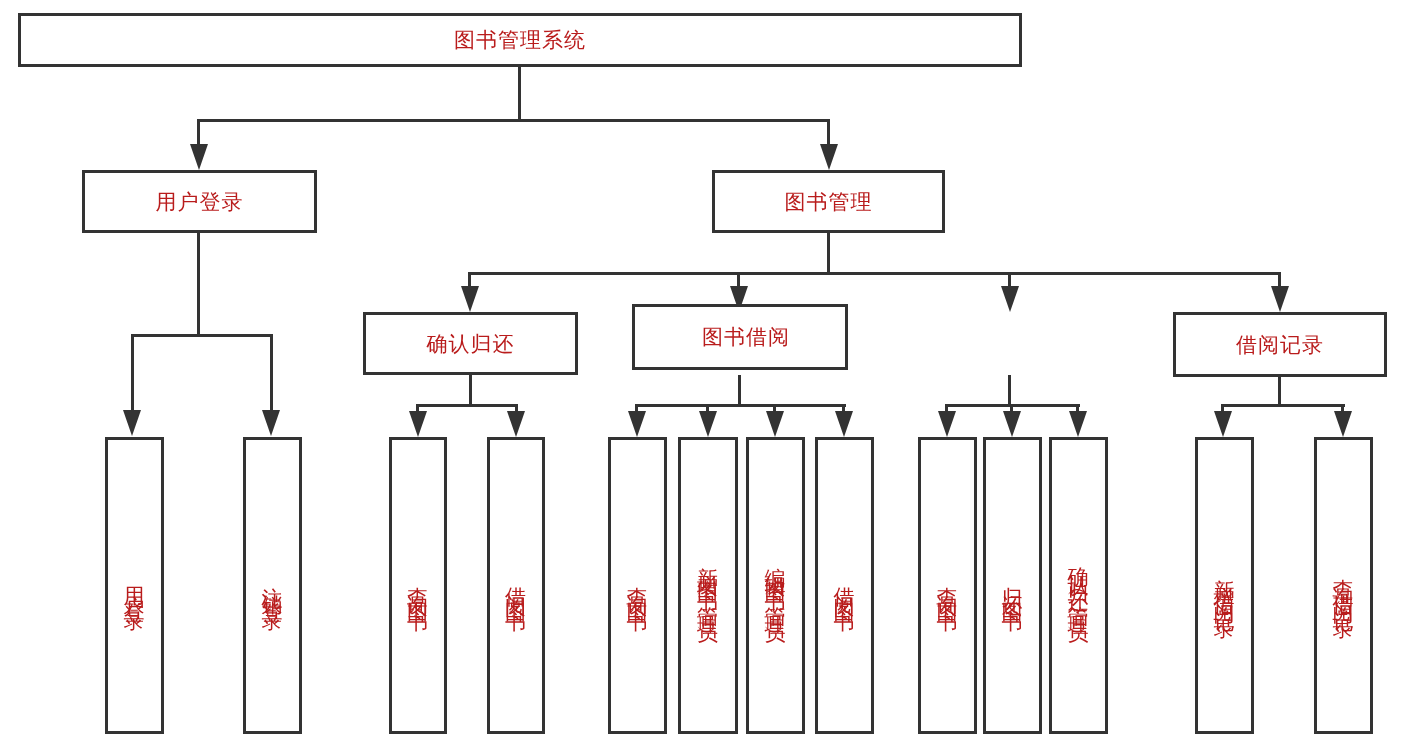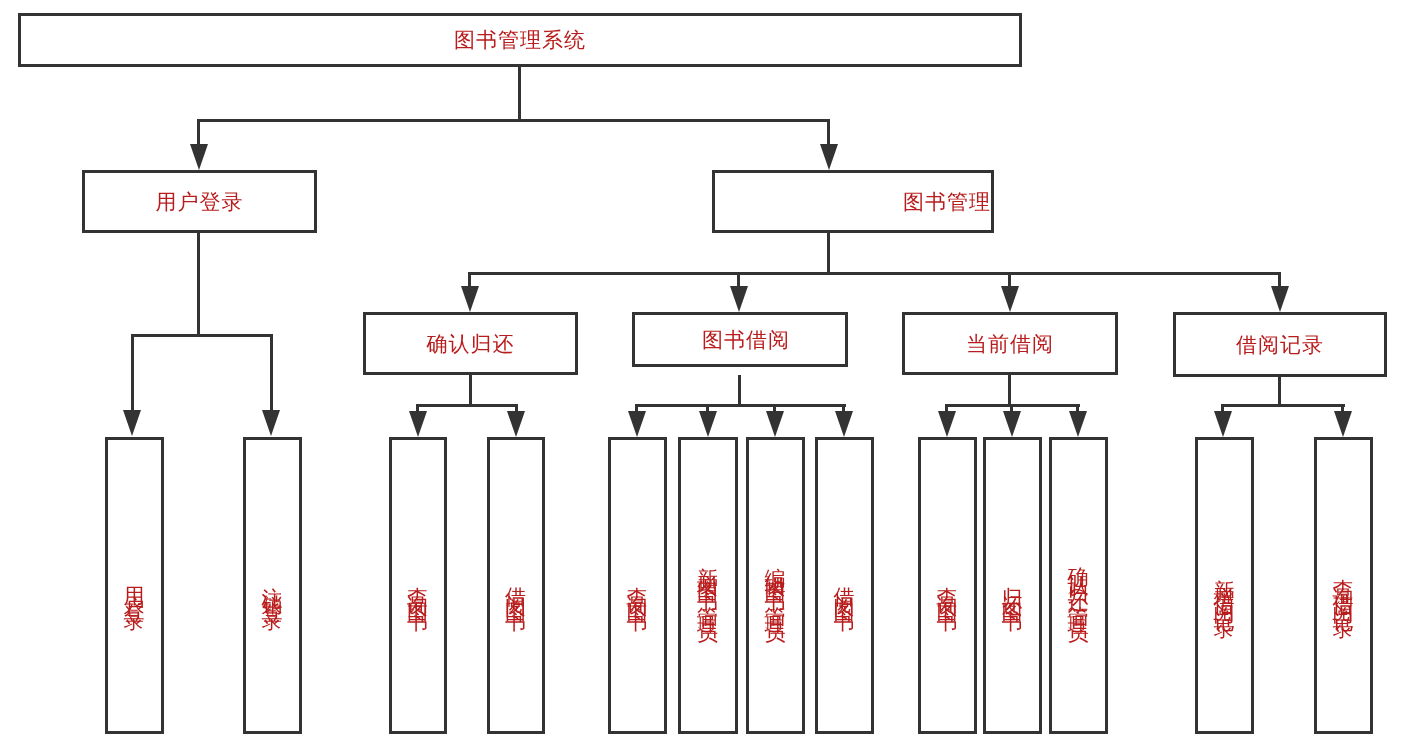--- a/index.html
+++ b/index.html
@@ -74,21 +74,21 @@
   <div class="vline" style="left:518px; top:67px; height:53px;"></div>
   <div class="hline" style="left:197px; top:119px; width:633px;"></div>
   <div class="vline" style="left:197px; top:119px; height:30px;"></div>
   <div class="arrow" style="left:190px; top:144px;"></div>
   <div class="vline" style="left:827px; top:119px; height:30px;"></div>
   <div class="arrow" style="left:820px; top:144px;"></div>
 
   <div class="box" style="left:82px; top:170px; width:235px; height:63px;">
     <span>用户登录</span>
   </div>
-  <div class="box" style="left:712px; top:170px; width:282px; height:63px;justify-content:flex-end;">
+  <div class="box" style="left:712px; top:170px; width:233px; height:63px;">
     <span>图书管理</span>
   </div>
 
   <div class="vline" style="left:197px; top:233px; height:103px;"></div>
   <div class="hline" style="left:131px; top:334px; width:142px;"></div>
   <div class="vline" style="left:131px; top:334px; height:78px;"></div>
   <div class="arrow" style="left:123px; top:410px;"></div>
   <div class="vline" style="left:270px; top:334px; height:78px;"></div>
   <div class="arrow" style="left:262px; top:410px;"></div>
 
@@ -99,25 +99,22 @@
   <div class="vline" style="left:737px; top:272px; height:20px;"></div>
   <div class="arrow" style="left:730px; top:286px;"></div>
   <div class="vline" style="left:1008px; top:272px; height:20px;"></div>
   <div class="arrow" style="left:1001px; top:286px;"></div>
   <div class="vline" style="left:1278px; top:272px; height:20px;"></div>
   <div class="arrow" style="left:1271px; top:286px;"></div>
 
   <div class="box" style="left:363px; top:312px; width:215px; height:63px;">
     <span>确认归还</span>
   </div>
-  <div class="box" style="left:632px; top:312px; width:216px; height:55px;padding-left:12px;">
+  <div class="box" style="left:632px; top:304px; width:216px; height:66px;padding-left:12px;">
     <span>图书借阅</span>
-  </div>
-  <div class="box" style="left:902px; top:312px; width:216px; height:63px;">
-    <span>当前借阅</span>
   </div>
   <div class="box" style="left:1173px; top:312px; width:214px; height:65px;">
     <span>借阅记录</span>
   </div>
 
   <div class="vline" style="left:469px; top:375px; height:31px;"></div>
   <div class="hline" style="left:416px; top:404px; width:102px;"></div>
   <div class="vline" style="left:416px; top:404px; height:12px;"></div>
   <div class="arrow" style="left:409px; top:411px;"></div>
   <div class="vline" style="left:515px; top:404px; height:12px;"></div>

